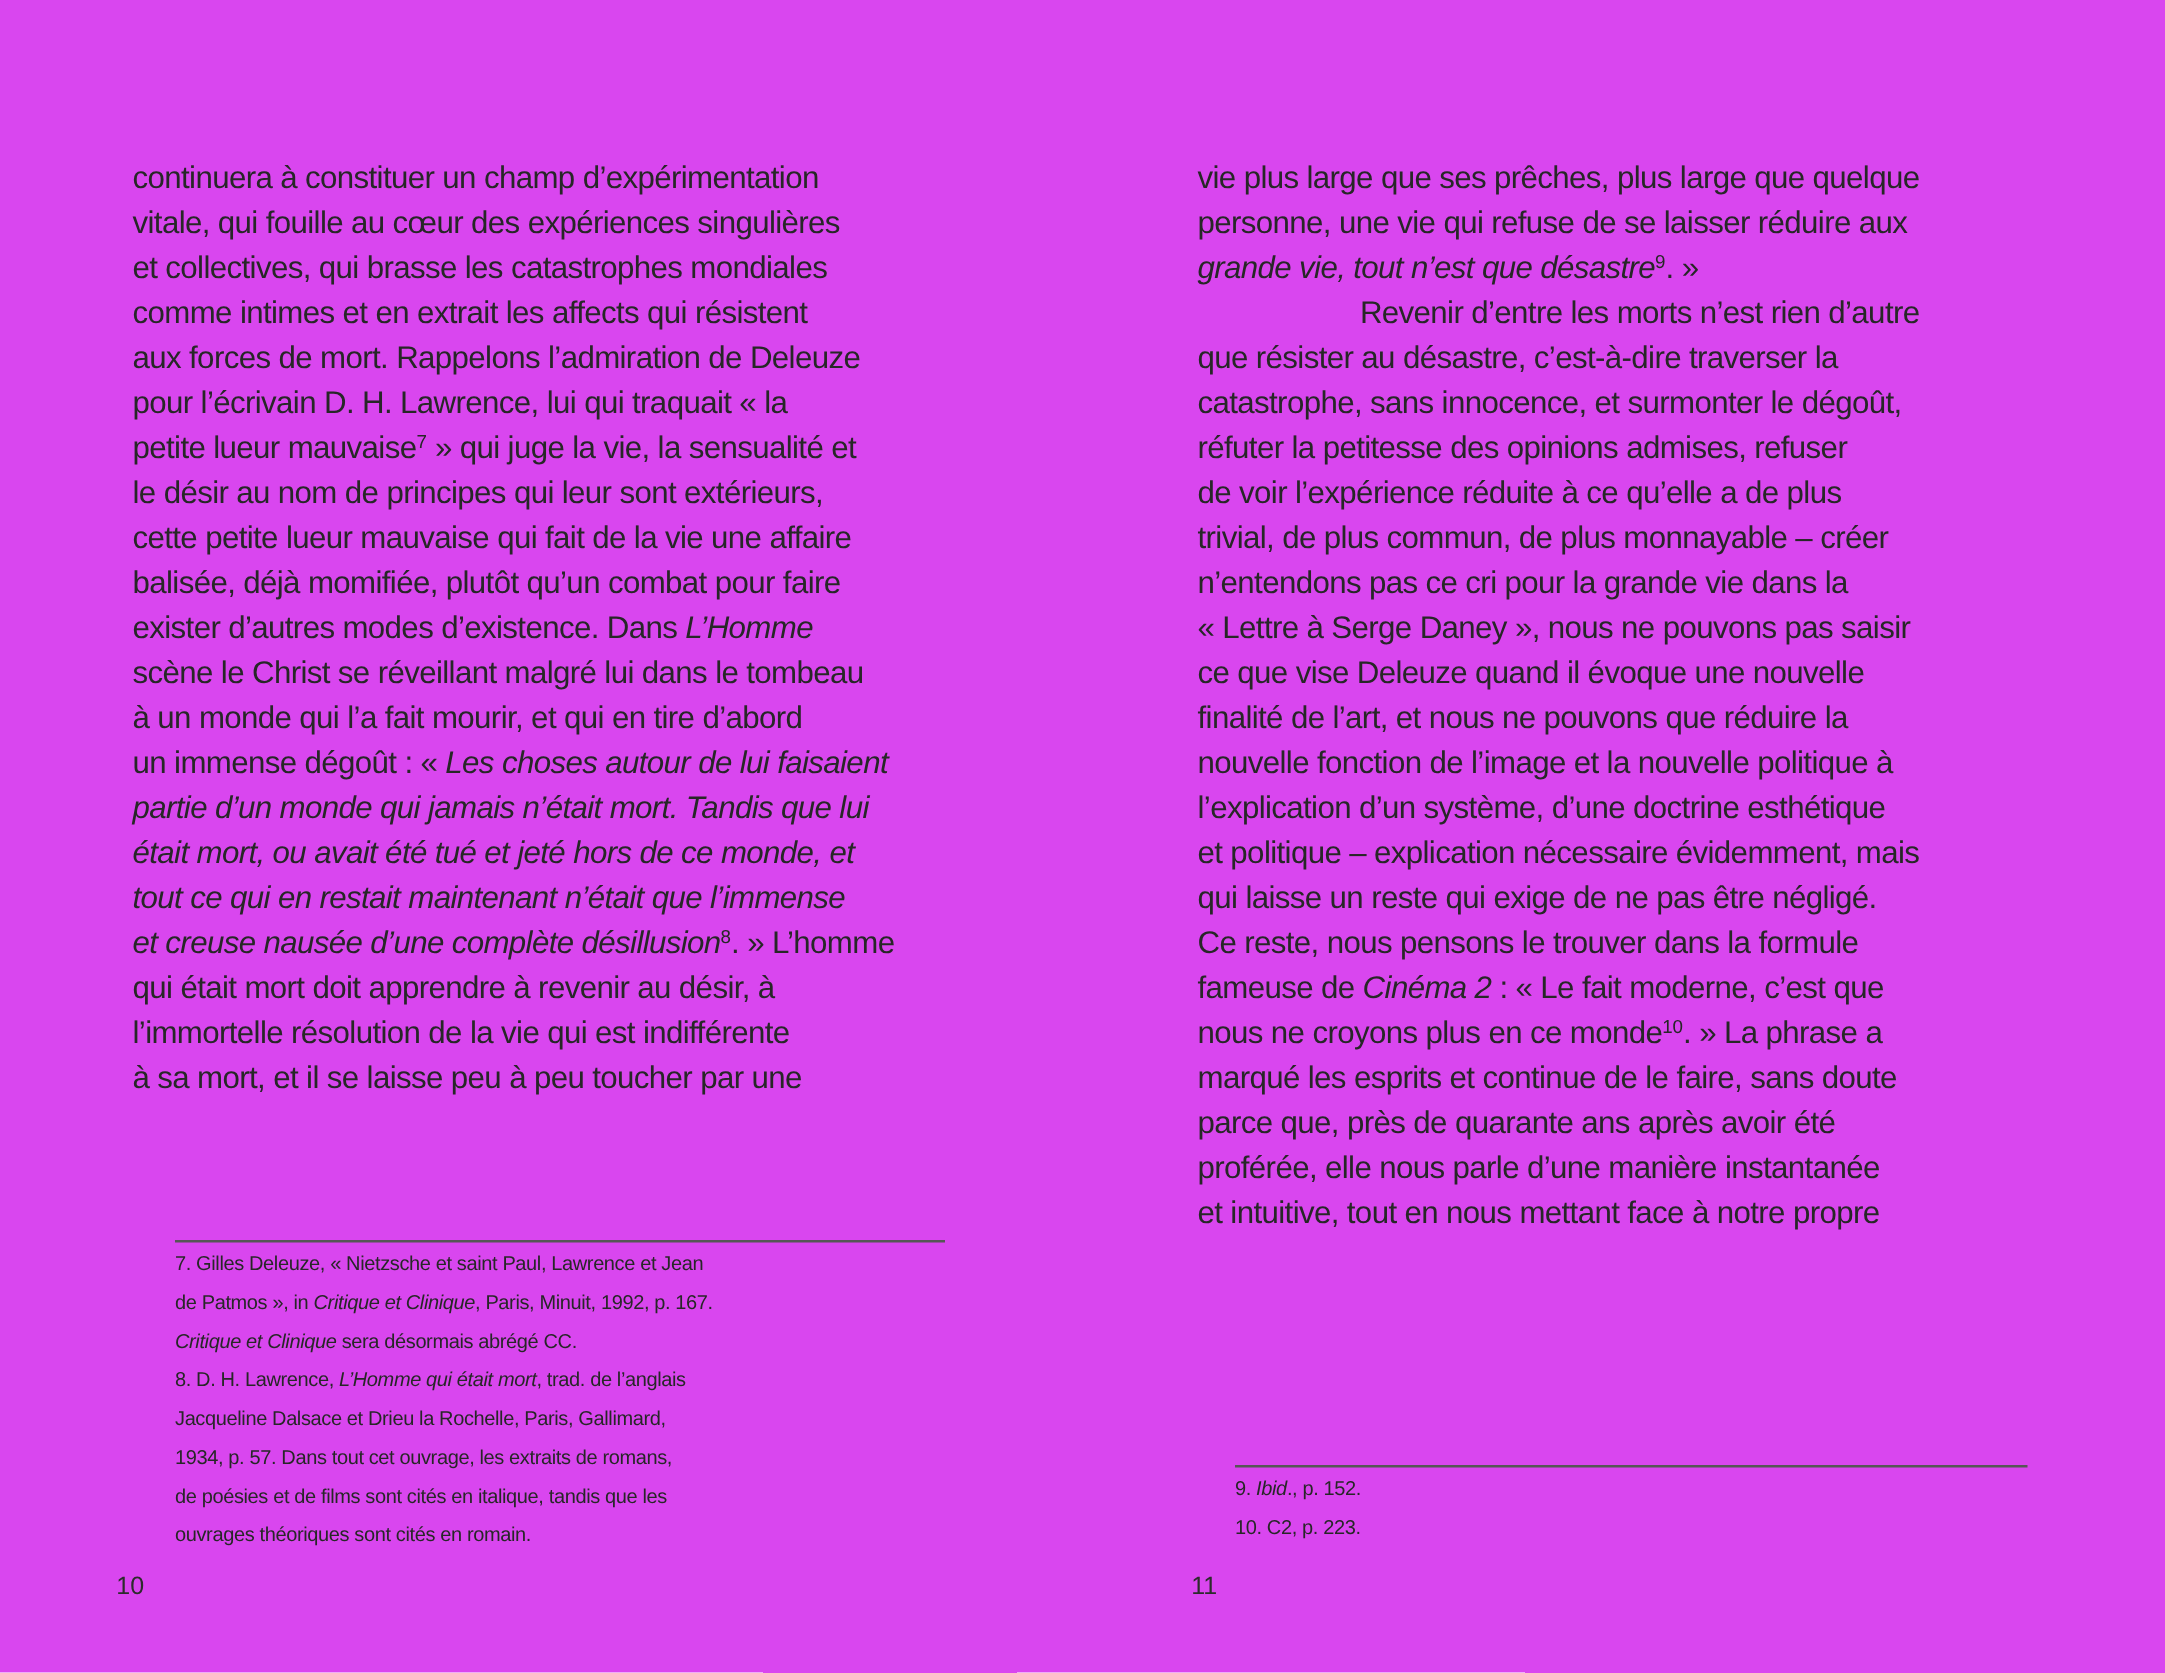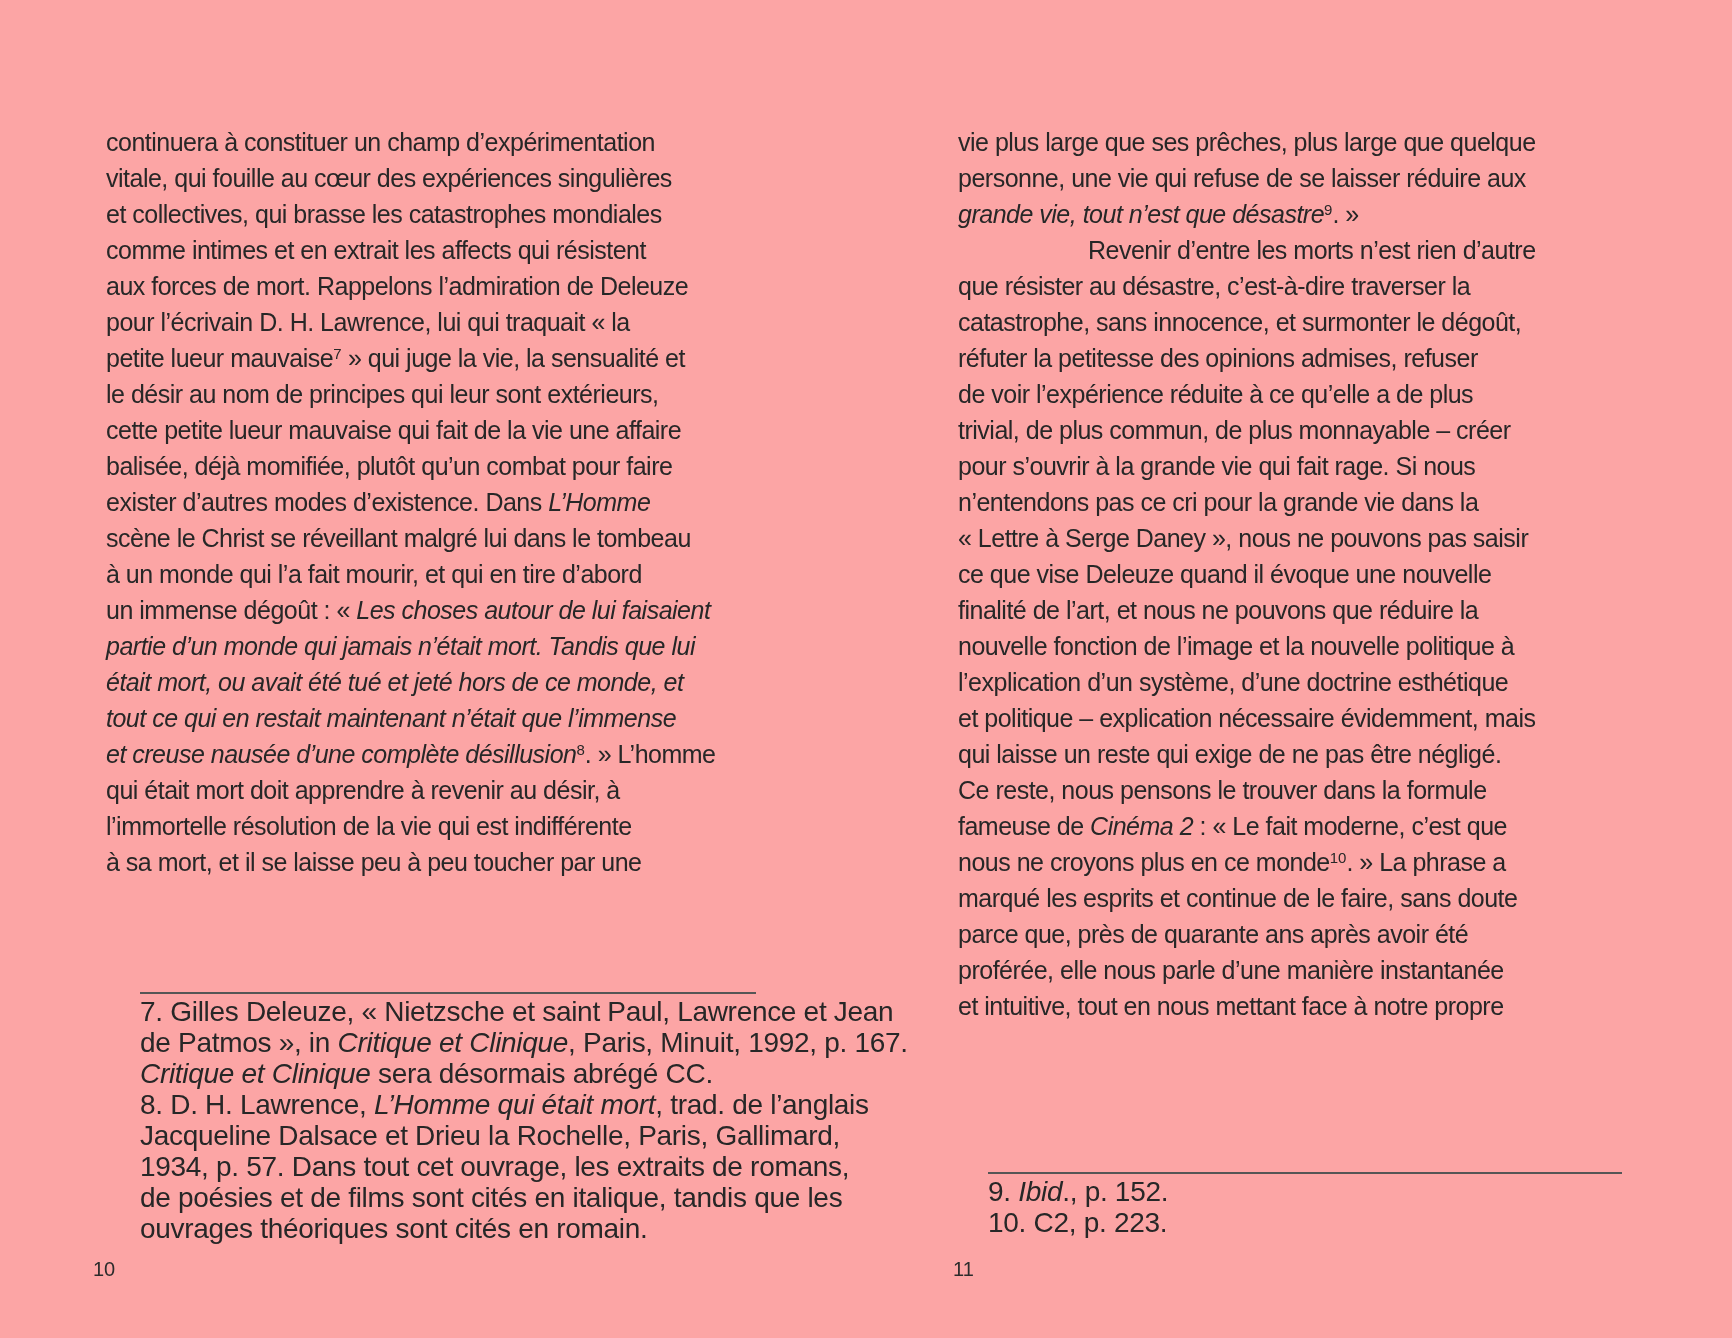--- a/index.html
+++ b/index.html
@@ -1,27 +1,27 @@
 <!DOCTYPE html>
 <html><head>
 <meta charset="utf-8">
 <style>
   html, body { margin: 0; padding: 0; background: #ffffff; }
   .spread {
     position: relative;
     width: 1732px;
     height: 1338px;
-    background: #fca5a5;
+    background: #d946ef;
     color: #272727;
     font-family: "Liberation Sans", sans-serif;
     overflow: hidden;
   }
   .block { position: absolute; white-space: nowrap; }
   .body-text { font-size: 25px; line-height: 36px; letter-spacing: -0.5px; }
-  .fn-text   { font-size: 28px; line-height: 31px; letter-spacing: -0.3px; }
+  .fn-text   { font-size: 16px; line-height: 31px; letter-spacing: -0.3px; }
   .line { white-space: nowrap; }
   .line.indent { padding-left: 38px; text-align: right; }
   .it { font-style: italic; }
   .line sup {
     font-size: 60%;
     line-height: 0;
     vertical-align: baseline;
     position: relative;
     top: -0.55em;
     letter-spacing: 0;
@@ -76,21 +76,20 @@
     <div class="block body-text" style="left:958px; top:124px;">
         <div class="line"><span>vie plus large que ses prêches, plus large que quelque</span></div>
         <div class="line"><span>personne, une vie qui refuse de se laisser réduire aux</span></div>
         <div class="line"><span class="it">grande vie, tout n’est que désastre</span><sup>9</sup><span>. »</span></div>
         <div class="line indent"><span>Revenir d’entre les morts n’est rien d’autre</span></div>
         <div class="line"><span>que résister au désastre, c’est-à-dire traverser la</span></div>
         <div class="line"><span>catastrophe, sans innocence, et surmonter le dégoût,</span></div>
         <div class="line"><span>réfuter la petitesse des opinions admises, refuser</span></div>
         <div class="line"><span>de voir l’expérience réduite à ce qu’elle a de plus</span></div>
         <div class="line"><span>trivial, de plus commun, de plus monnayable – créer</span></div>
-        <div class="line"><span>pour s’ouvrir à la grande vie qui fait rage. Si nous</span></div>
         <div class="line"><span>n’entendons pas ce cri pour la grande vie dans la</span></div>
         <div class="line"><span>« Lettre à Serge Daney », nous ne pouvons pas saisir</span></div>
         <div class="line"><span>ce que vise Deleuze quand il évoque une nouvelle</span></div>
         <div class="line"><span>finalité de l’art, et nous ne pouvons que réduire la</span></div>
         <div class="line"><span>nouvelle fonction de l’image et la nouvelle politique à</span></div>
         <div class="line"><span>l’explication d’un système, d’une doctrine esthétique</span></div>
         <div class="line"><span>et politique – explication nécessaire évidemment, mais</span></div>
         <div class="line"><span>qui laisse un reste qui exige de ne pas être négligé.</span></div>
         <div class="line"><span>Ce reste, nous pensons le trouver dans la formule</span></div>
         <div class="line"><span>fameuse de </span><span class="it">Cinéma 2</span><span> : « Le fait moderne, c’est que</span></div>

